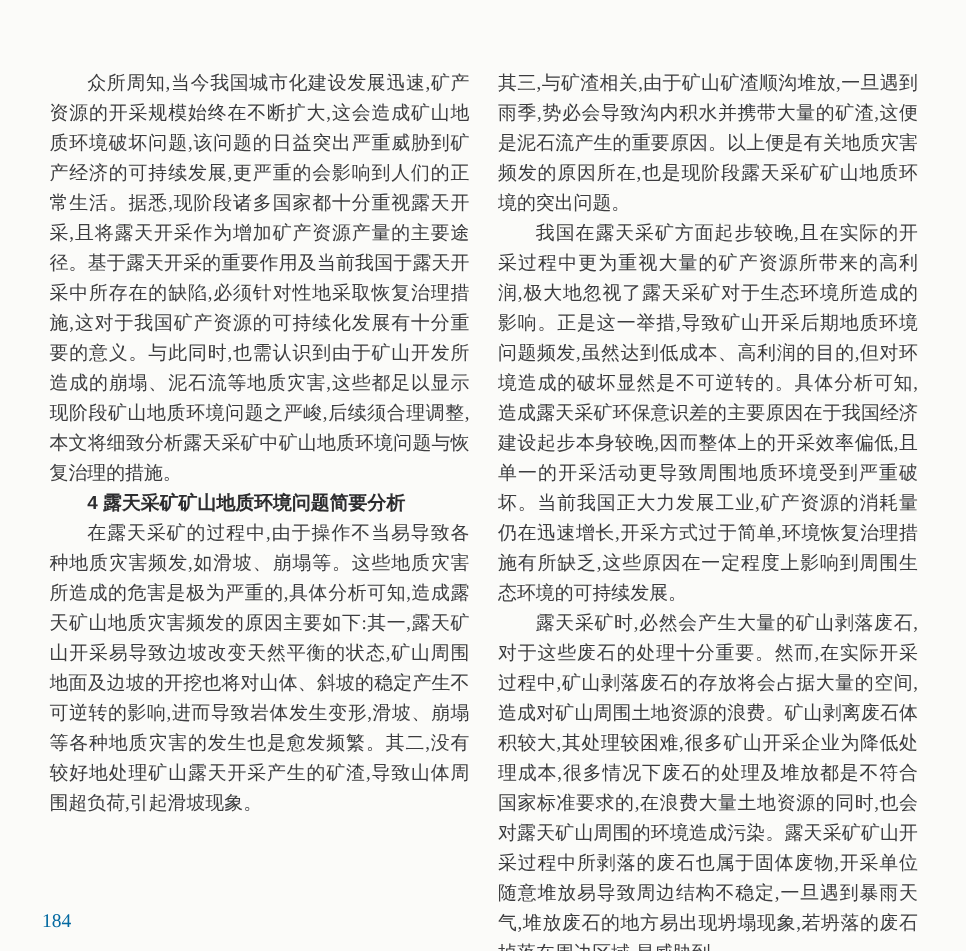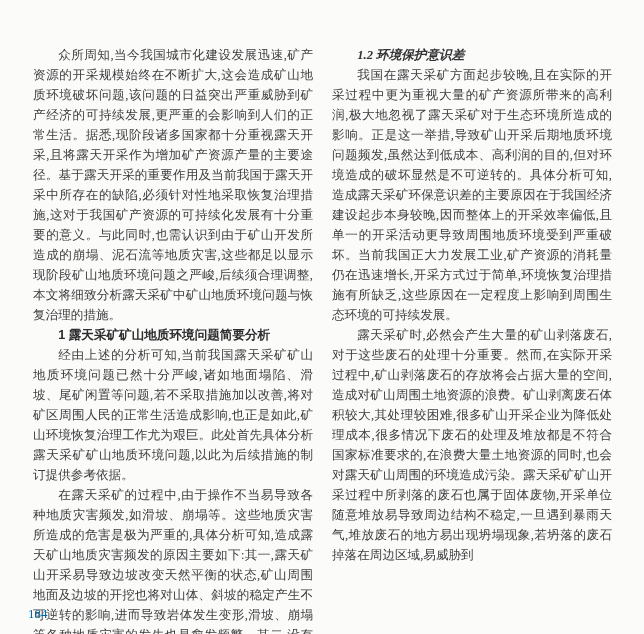--- a/index.html
+++ b/index.html
@@ -62,24 +62,23 @@
     color: #0369a1;
   }
 </style>
 </head>
 <body>
 
 <div class="page">
   <div class="columns">
     <div class="col" id="col-left">
         <div class="block paragraph">众所周知,当今我国城市化建设发展迅速,矿产资源的开采规模始终在不断扩大,这会造成矿山地质环境破坏问题,该问题的日益突出严重威胁到矿产经济的可持续发展,更严重的会影响到人们的正常生活。据悉,现阶段诸多国家都十分重视露天开采,且将露天开采作为增加矿产资源产量的主要途径。基于露天开采的重要作用及当前我国于露天开采中所存在的缺陷,必须针对性地采取恢复治理措施,这对于我国矿产资源的可持续化发展有十分重要的意义。与此同时,也需认识到由于矿山开发所造成的崩塌、泥石流等地质灾害,这些都足以显示现阶段矿山地质环境问题之严峻,后续须合理调整,本文将细致分析露天采矿中矿山地质环境问题与恢复治理的措施。</div>
-        <div class="block heading1">1 露天采矿矿山地质环境问题简要分析</div>
-        <div class="block paragraph">经由上述的分析可知,当前我国露天采矿矿山地质环境问题已然十分严峻,诸如地面塌陷、滑坡、尾矿闲置等问题,若不采取措施加以改善,将对矿区周围人民的正常生活造成影响,也正是如此,矿山环境恢复治理工作尤为艰巨。此处首先具体分析露天采矿矿山地质环境问题,以此为后续措施的制订提供参考依据。</div>
+        <div class="block heading1">4 露天采矿矿山地质环境问题简要分析</div>
         <div class="block paragraph">在露天采矿的过程中,由于操作不当易导致各种地质灾害频发,如滑坡、崩塌等。这些地质灾害所造成的危害是极为严重的,具体分析可知,造成露天矿山地质灾害频发的原因主要如下:其一,露天矿山开采易导致边坡改变天然平衡的状态,矿山周围地面及边坡的开挖也将对山体、斜坡的稳定产生不可逆转的影响,进而导致岩体发生变形,滑坡、崩塌等各种地质灾害的发生也是愈发频繁。其二,没有较好地处理矿山露天开采产生的矿渣,导致山体周围超负荷,引起滑坡现象。</div>
       </div>
     <div class="col" id="col-right">
-        <div class="block heading2">1.2 环境保护意识差</div>
+        <div class="block paragraph noindent">其三,与矿渣相关,由于矿山矿渣顺沟堆放,一旦遇到雨季,势必会导致沟内积水并携带大量的矿渣,这便是泥石流产生的重要原因。以上便是有关地质灾害频发的原因所在,也是现阶段露天采矿矿山地质环境的突出问题。</div>
         <div class="block paragraph">我国在露天采矿方面起步较晚,且在实际的开采过程中更为重视大量的矿产资源所带来的高利润,极大地忽视了露天采矿对于生态环境所造成的影响。正是这一举措,导致矿山开采后期地质环境问题频发,虽然达到低成本、高利润的目的,但对环境造成的破坏显然是不可逆转的。具体分析可知,造成露天采矿环保意识差的主要原因在于我国经济建设起步本身较晚,因而整体上的开采效率偏低,且单一的开采活动更导致周围地质环境受到严重破坏。当前我国正大力发展工业,矿产资源的消耗量仍在迅速增长,开采方式过于简单,环境恢复治理措施有所缺乏,这些原因在一定程度上影响到周围生态环境的可持续发展。</div>
         <div class="block paragraph">露天采矿时,必然会产生大量的矿山剥落废石,对于这些废石的处理十分重要。然而,在实际开采过程中,矿山剥落废石的存放将会占据大量的空间,造成对矿山周围土地资源的浪费。矿山剥离废石体积较大,其处理较困难,很多矿山开采企业为降低处理成本,很多情况下废石的处理及堆放都是不符合国家标准要求的,在浪费大量土地资源的同时,也会对露天矿山周围的环境造成污染。露天采矿矿山开采过程中所剥落的废石也属于固体废物,开采单位随意堆放易导致周边结构不稳定,一旦遇到暴雨天气,堆放废石的地方易出现坍塌现象,若坍落的废石掉落在周边区域,易威胁到</div>
       </div>
   </div>
   <div class="page-number">184</div>
 </div>
 
 </body></html>

